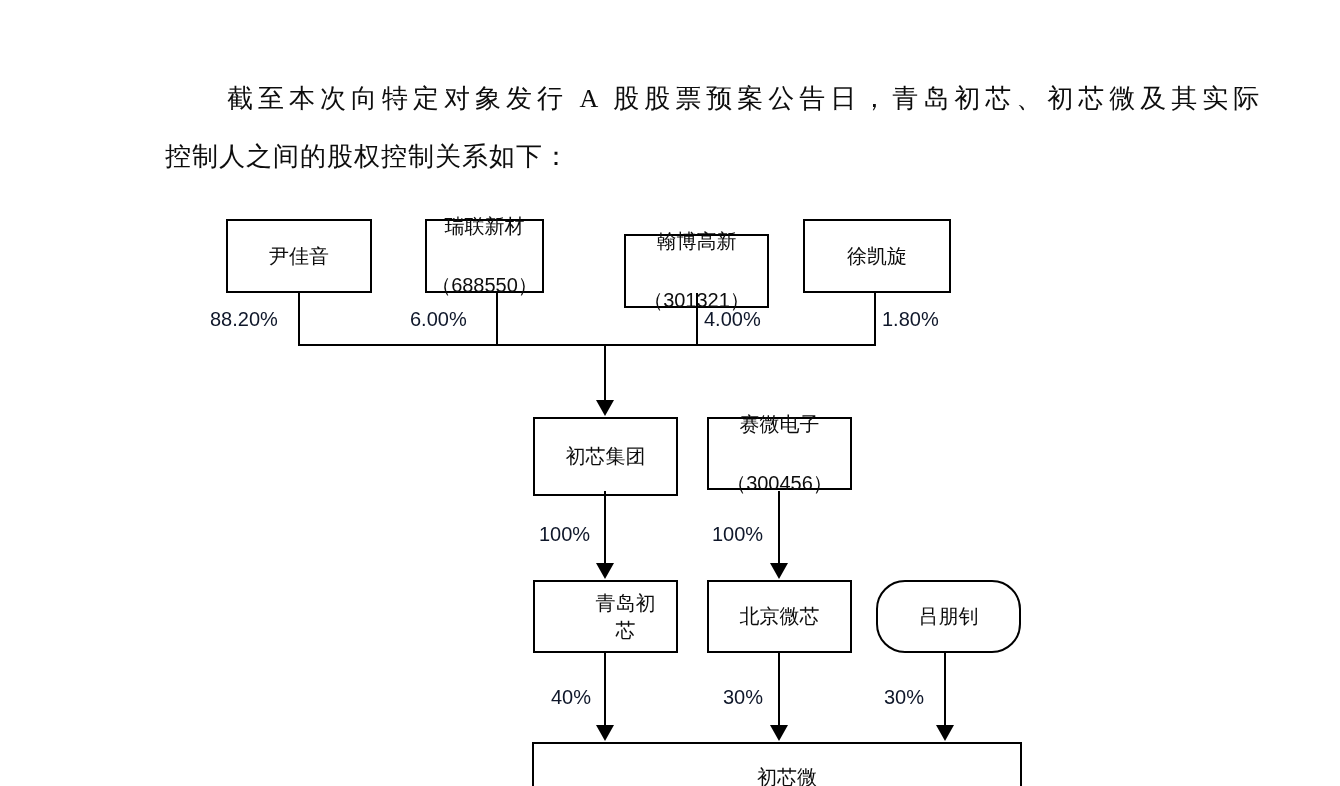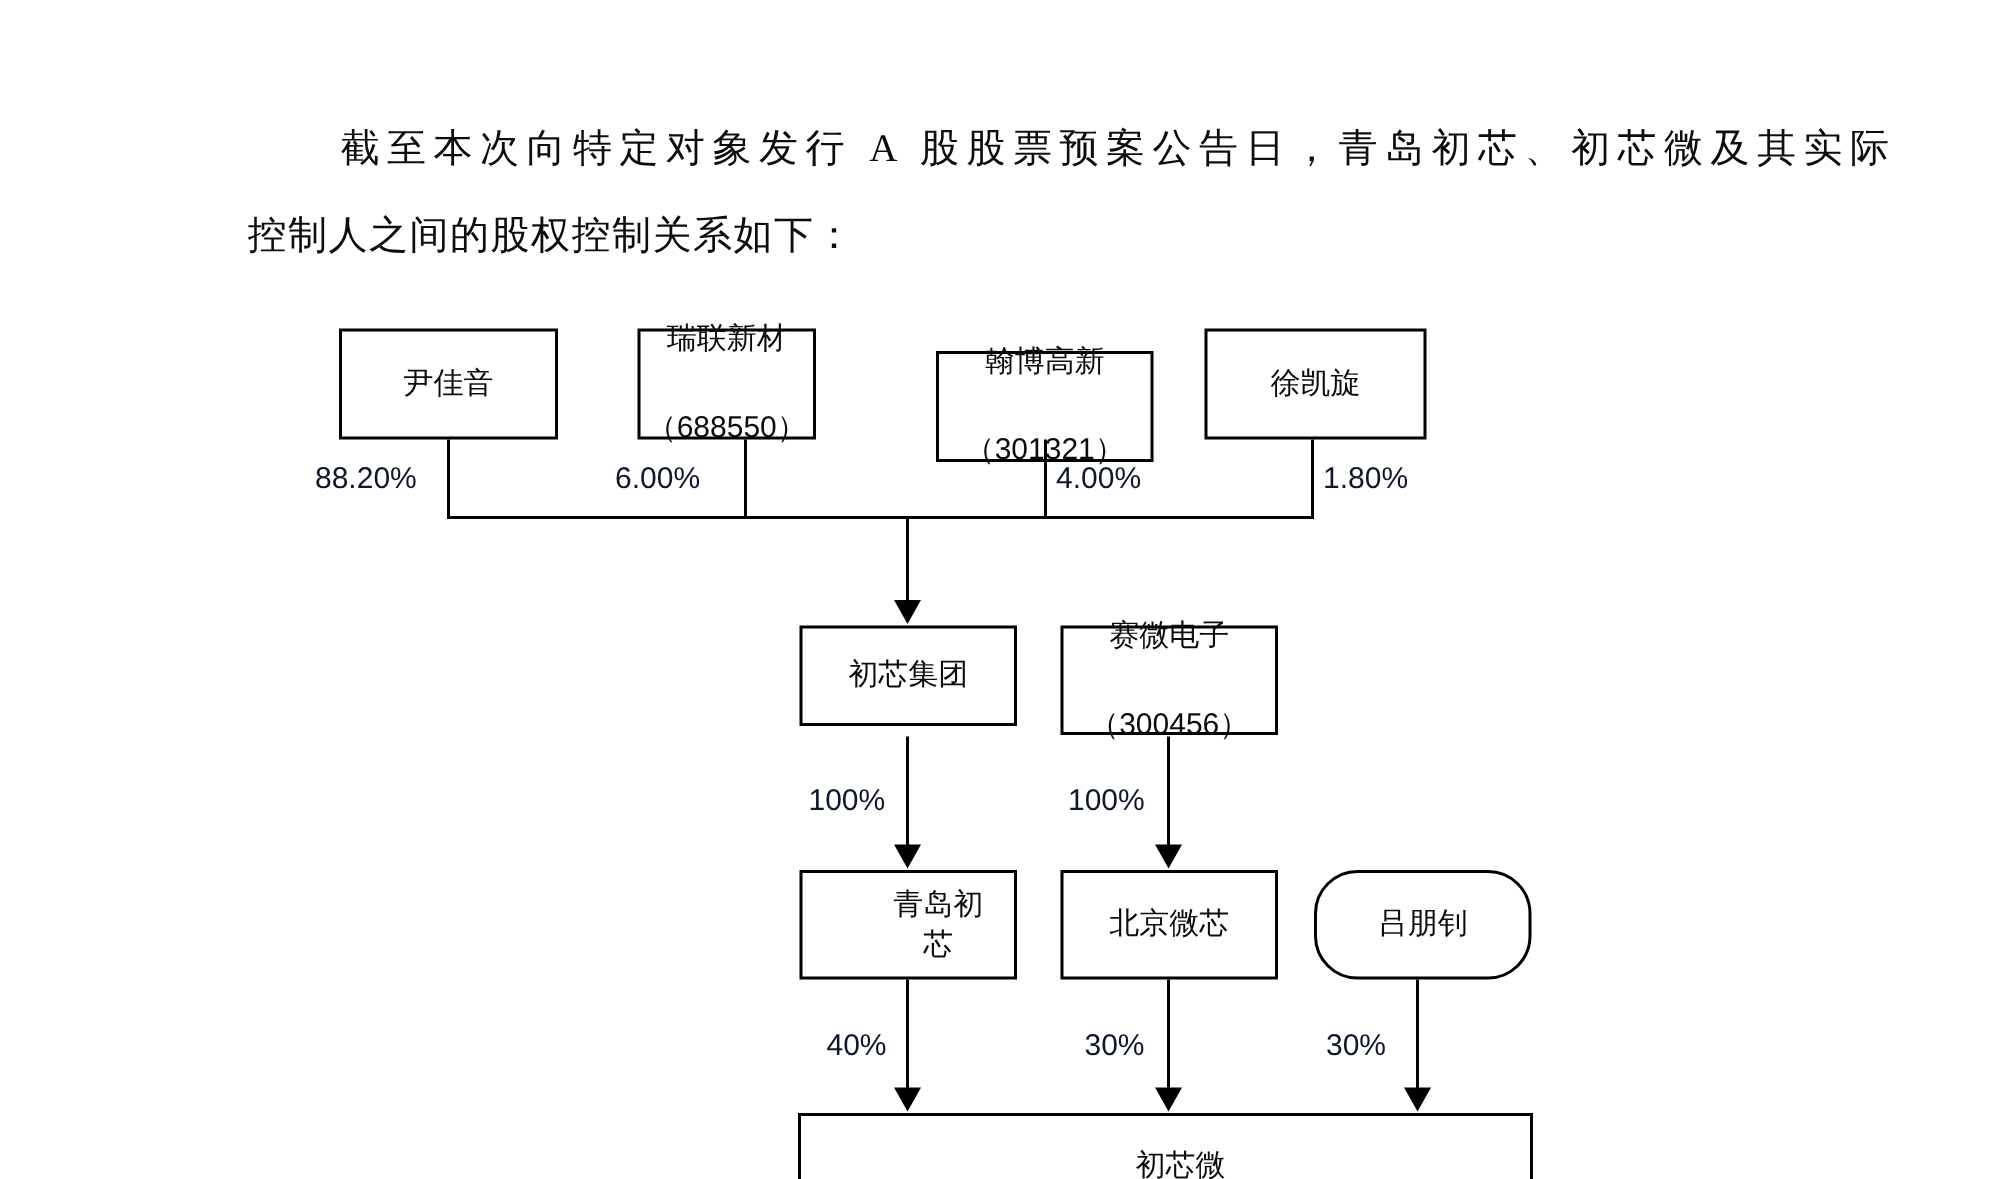--- a/index.html
+++ b/index.html
@@ -36,21 +36,21 @@
     justify-content: center;
     text-align: center;
     font-size: 20px;
     line-height: 27px;
     color: #0d0d0d;
   }
   .n-yin      { left: 162px; top: 155px; width: 146px; height: 74px; align-items: center; }
   .n-rui      { left: 361px; top: 155px; width: 119px; height: 74px; }
   .n-han      { left: 560px; top: 170px; width: 145px; height: 74px; }
   .n-xu       { left: 739px; top: 155px; width: 148px; height: 74px; }
-  .n-chxgroup { left: 469px; top: 353px; width: 145px; height: 67px; }
+  .n-chxgroup { left: 469px; top: 353px; width: 145px; height: 79px; }
   .n-saiwei   { left: 643px; top: 353px; width: 145px; height: 73px; }
   .n-qingdao  { left: 469px; top: 516px; width: 145px; height: 73px; padding-left: 40px; }
   .n-beijing  { left: 643px; top: 516px; width: 145px; height: 73px; }
   .n-lv       { left: 812px; top: 516px; width: 145px; height: 73px; border-radius: 29px; }
   .n-chxwei   { left: 468px; top: 678px; width: 490px; height: 71px; padding-left: 20px; }
 
   
   .vline { position: absolute; width: 2px; background: #000000; }
   .hline { position: absolute; height: 2px; background: #000000; }
   .s1  { left: 234px; top: 229px; height: 53px; }

